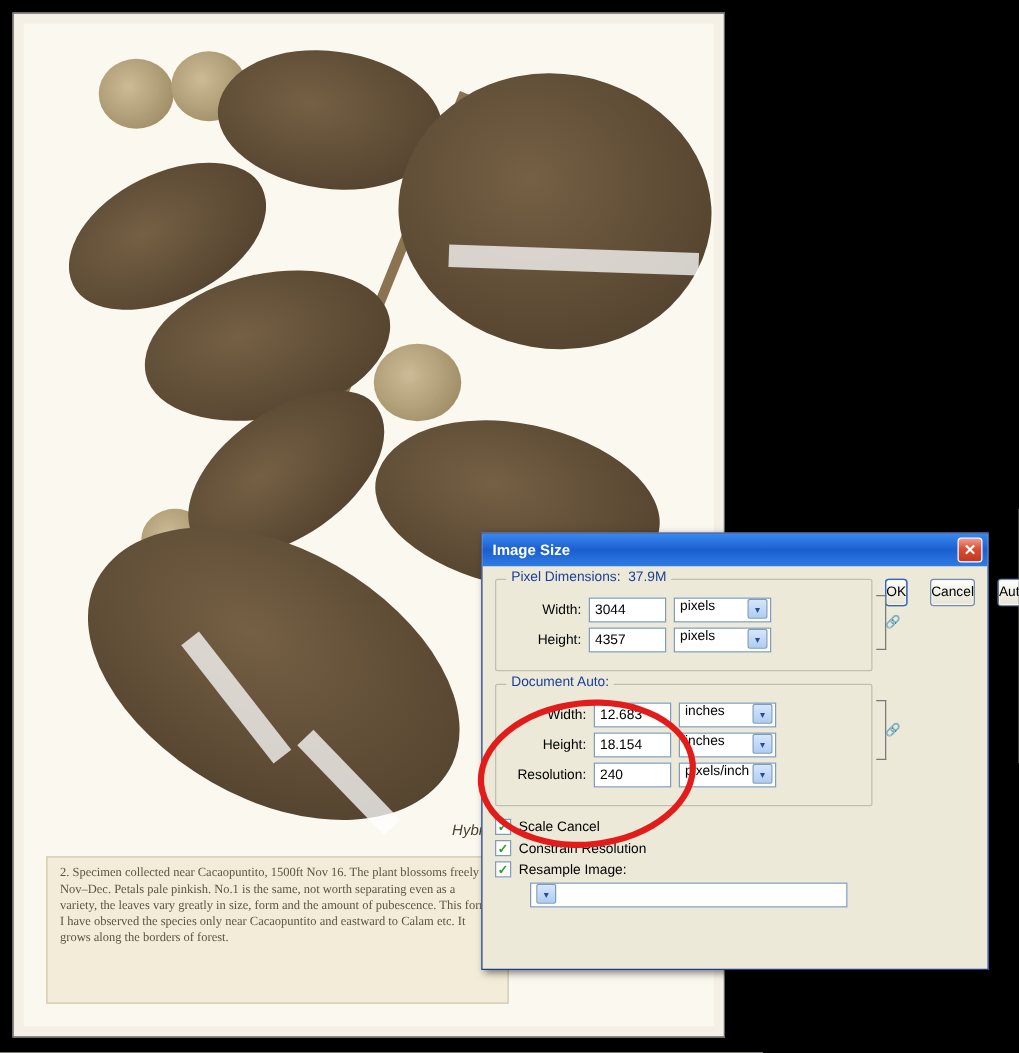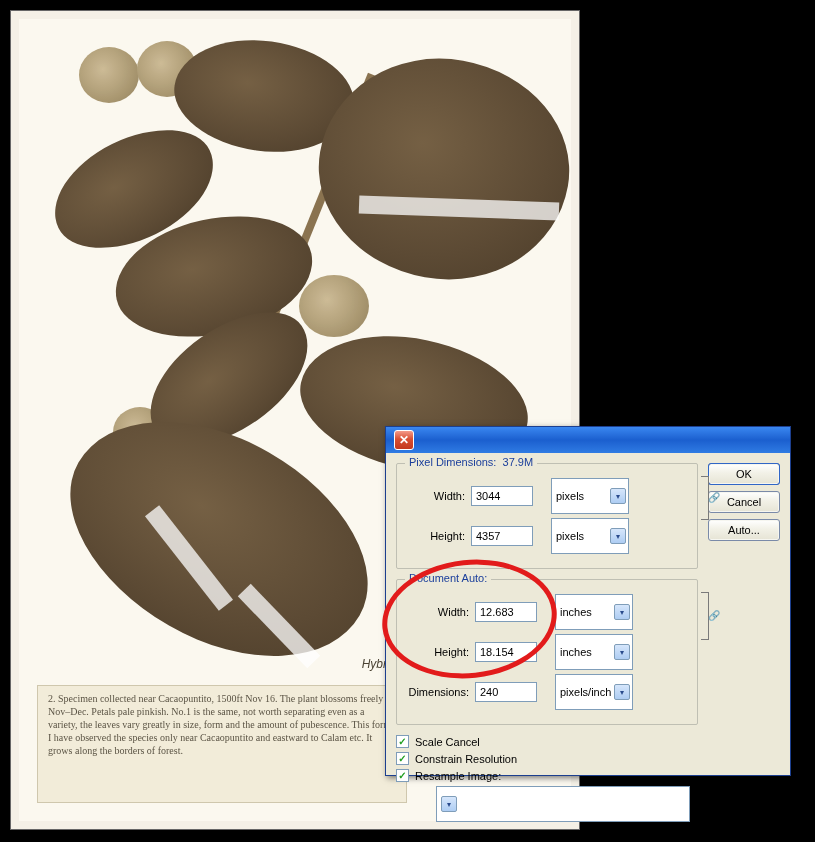--- a/index.html
+++ b/index.html
@@ -110,21 +110,21 @@
     display: flex; align-items: center; justify-content: center;
     color: #fff; font-weight: bold; font-size: 12px;
     cursor: default;
   }
   .dialog-body {
     display: flex;
     padding: 10px 10px 8px 10px;
     gap: 10px;
   }
   .left-col { flex: 1; }
-  .right-col { width: 72px; display: flex; flex-direction: column; gap: 6px; }
+  .right-col { width: 72px; display: flex; flex-direction: row; gap: 18px; }
 
   .groupbox {
     border: 1px solid #bfbfb3;
     border-radius: 2px;
     padding: 10px 10px 10px 10px;
     margin-bottom: 10px;
     position: relative;
   }
   .groupbox .legend {
     position: absolute;
@@ -167,28 +167,26 @@
   input.txt {
     width: 62px;
     height: 20px;
     border: 1px solid #7f9db9;
     padding: 1px 4px;
     font-size: 11px;
     background: #fff;
   }
   .sel {
     display: inline-flex;
-    align-items: center;
-    width: 78px; height: 36px;
+    width: 78px; height: 20px;
     border: 1px solid #7f9db9;
     background: #fff;
     padding: 0 2px 0 4px;
     font-size: 11px;
     position: relative;
-    margin-left: 12px;
   }
   .sel .val { flex: 1; overflow: hidden; white-space: nowrap; }
   .sel .arrow {
     width: 16px; height: 16px;
     background: linear-gradient(to bottom, #d6e6fb, #aecdf3);
     border: 1px solid #7f9db9;
     border-radius: 2px;
     display: flex; align-items: center; justify-content: center;
     font-size: 8px; color: #2a4b8d;
   }
@@ -252,20 +250,21 @@
 
     <div class="label-small"></div>
     <div class="label-card">
       <span>2. Specimen collected near Cacaopuntito, 1500ft Nov 16. The plant blossoms freely Nov–Dec. Petals pale pinkish. No.1 is the same, not worth separating even as a variety, the leaves vary greatly in size, form and the amount of pubescence. This form I have observed the species only near Cacaopuntito and eastward to Calam etc. It grows along the borders of forest.</span>
     </div>
   </div>
 </div>
 
 <div class="dialog">
   <div class="titlebar">
+    <span class="title">Image Size</span>
     <div class="close-btn">
       <span>✕</span>
     </div>
   </div>
   <div class="dialog-body">
     <div class="left-col">
 
       <div class="groupbox" style="position:relative;">
         <div class="legend">
           <span>Pixel Dimensions:</span>
@@ -303,21 +302,21 @@
         </div>
         <div class="row dim-row">
           <span class="lbl wide">Height:</span>
           <input class="txt" value="18.154" style="">
           <div class="sel">
             <span class="val">inches</span>
             <span class="arrow">▾</span>
           </div>
         </div>
         <div class="row dim-row">
-          <span class="lbl wide">Dimensions:</span>
+          <span class="lbl wide">Resolution:</span>
           <input class="txt" value="240" style="">
           <div class="sel">
             <span class="val">pixels/inch</span>
             <span class="arrow">▾</span>
           </div>
         </div>
         <div class="bracket" style="top:12px;"></div>
         <span class="link-icon" style="top:30px;">🔗</span>
       </div>
 

